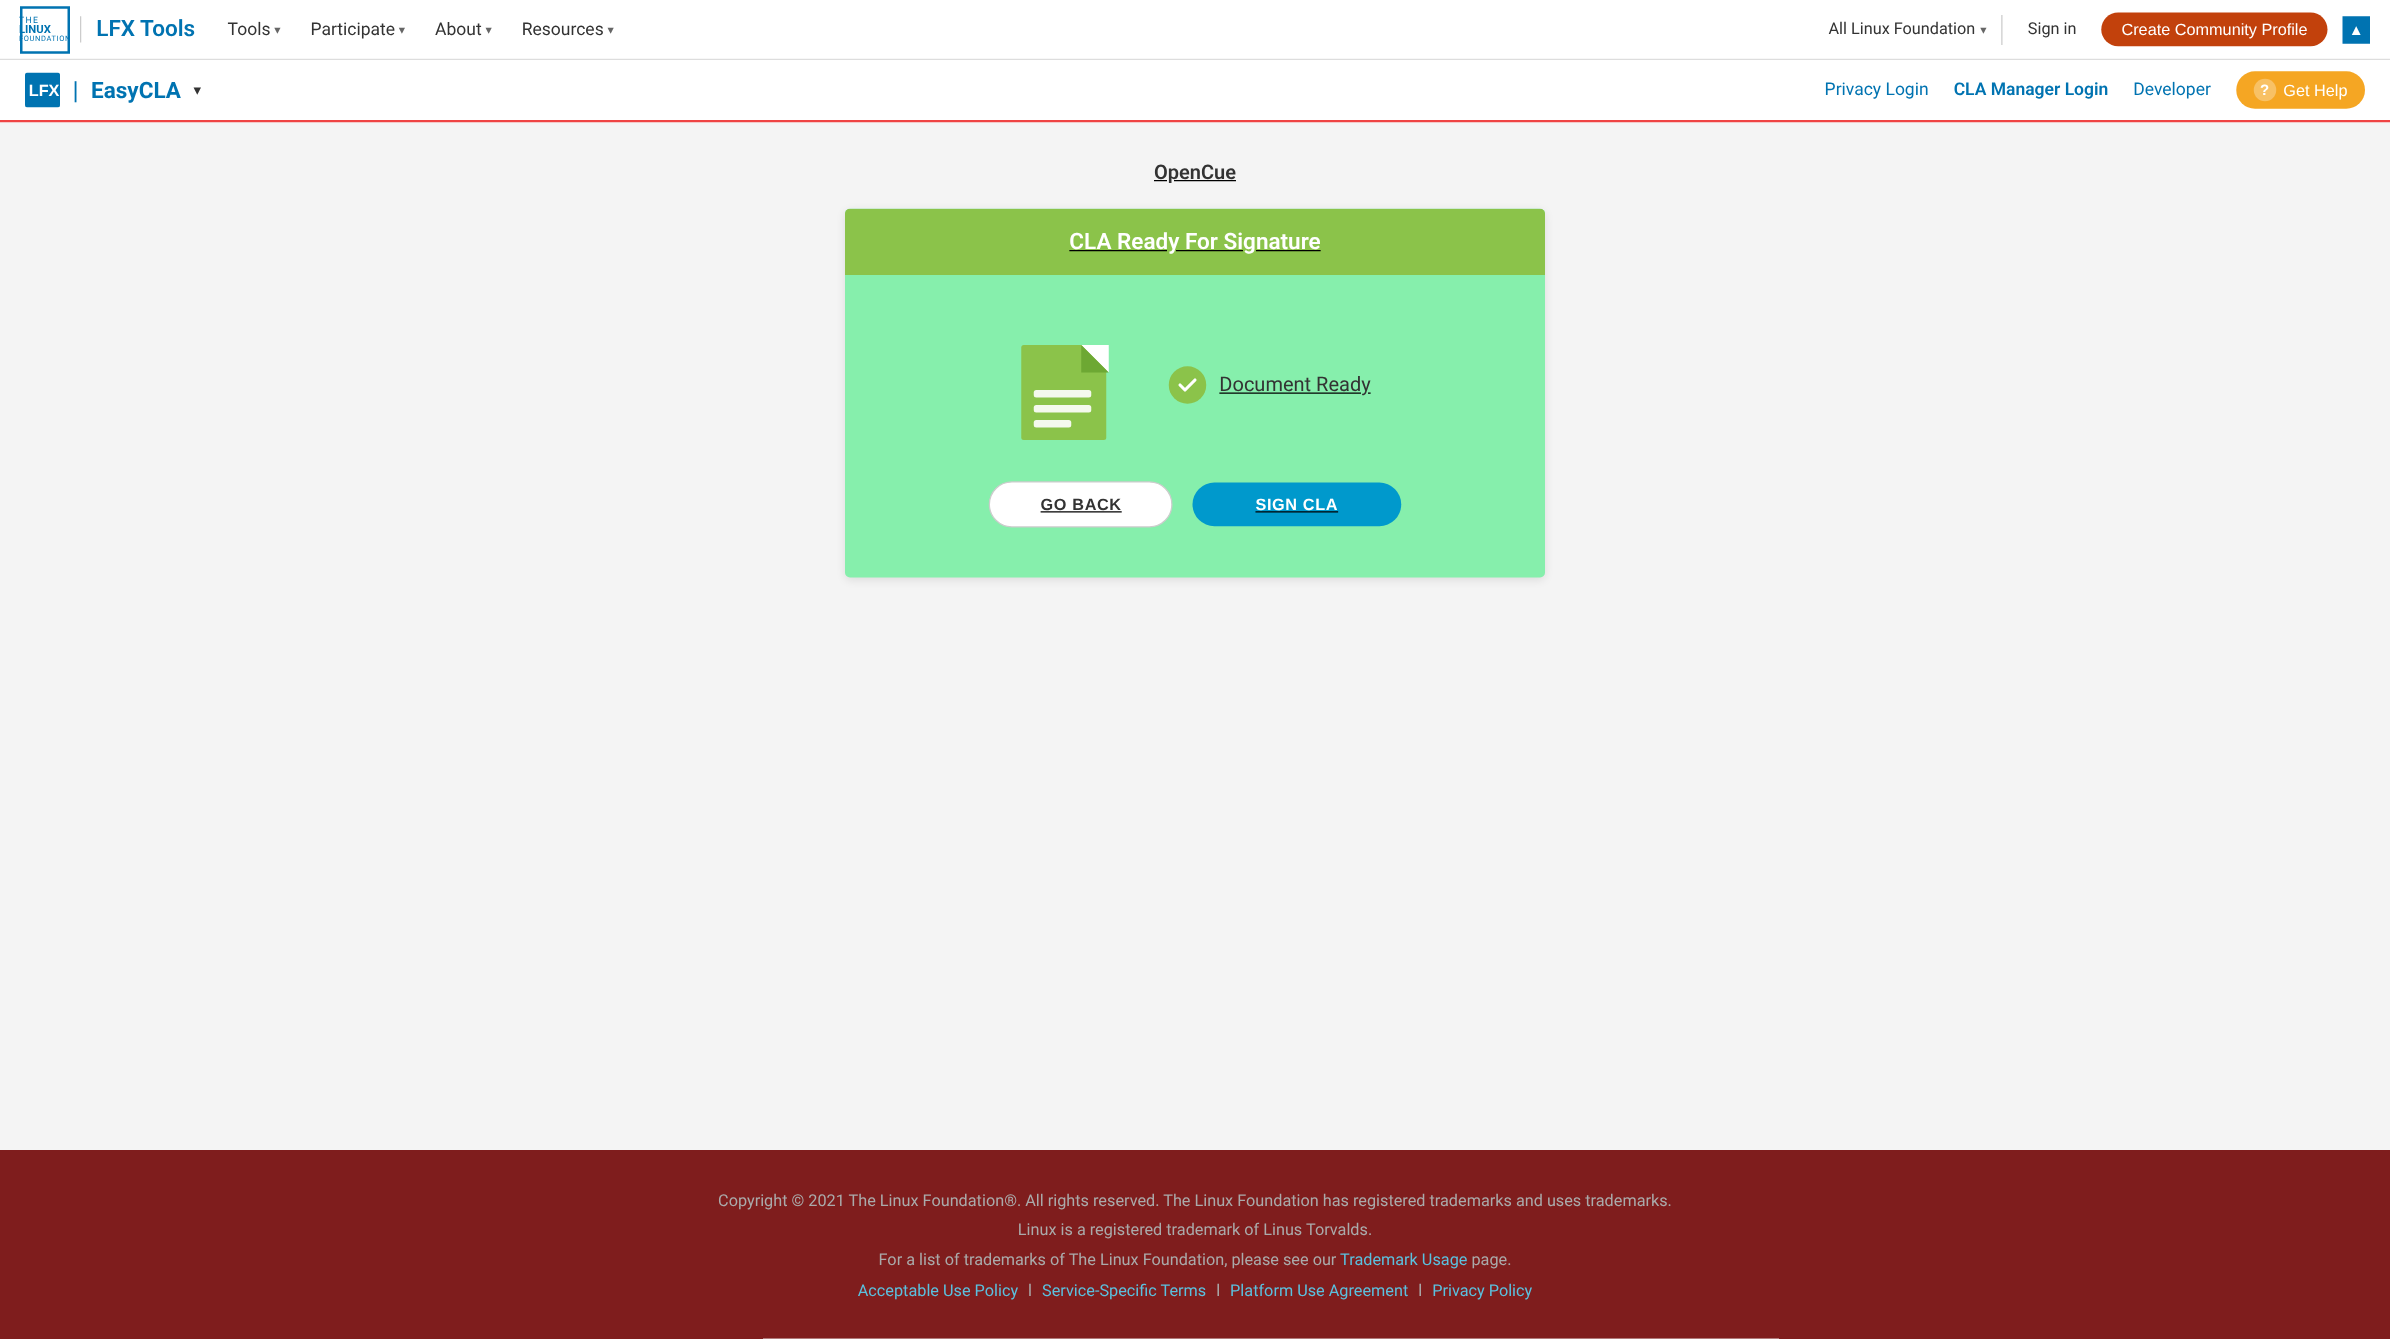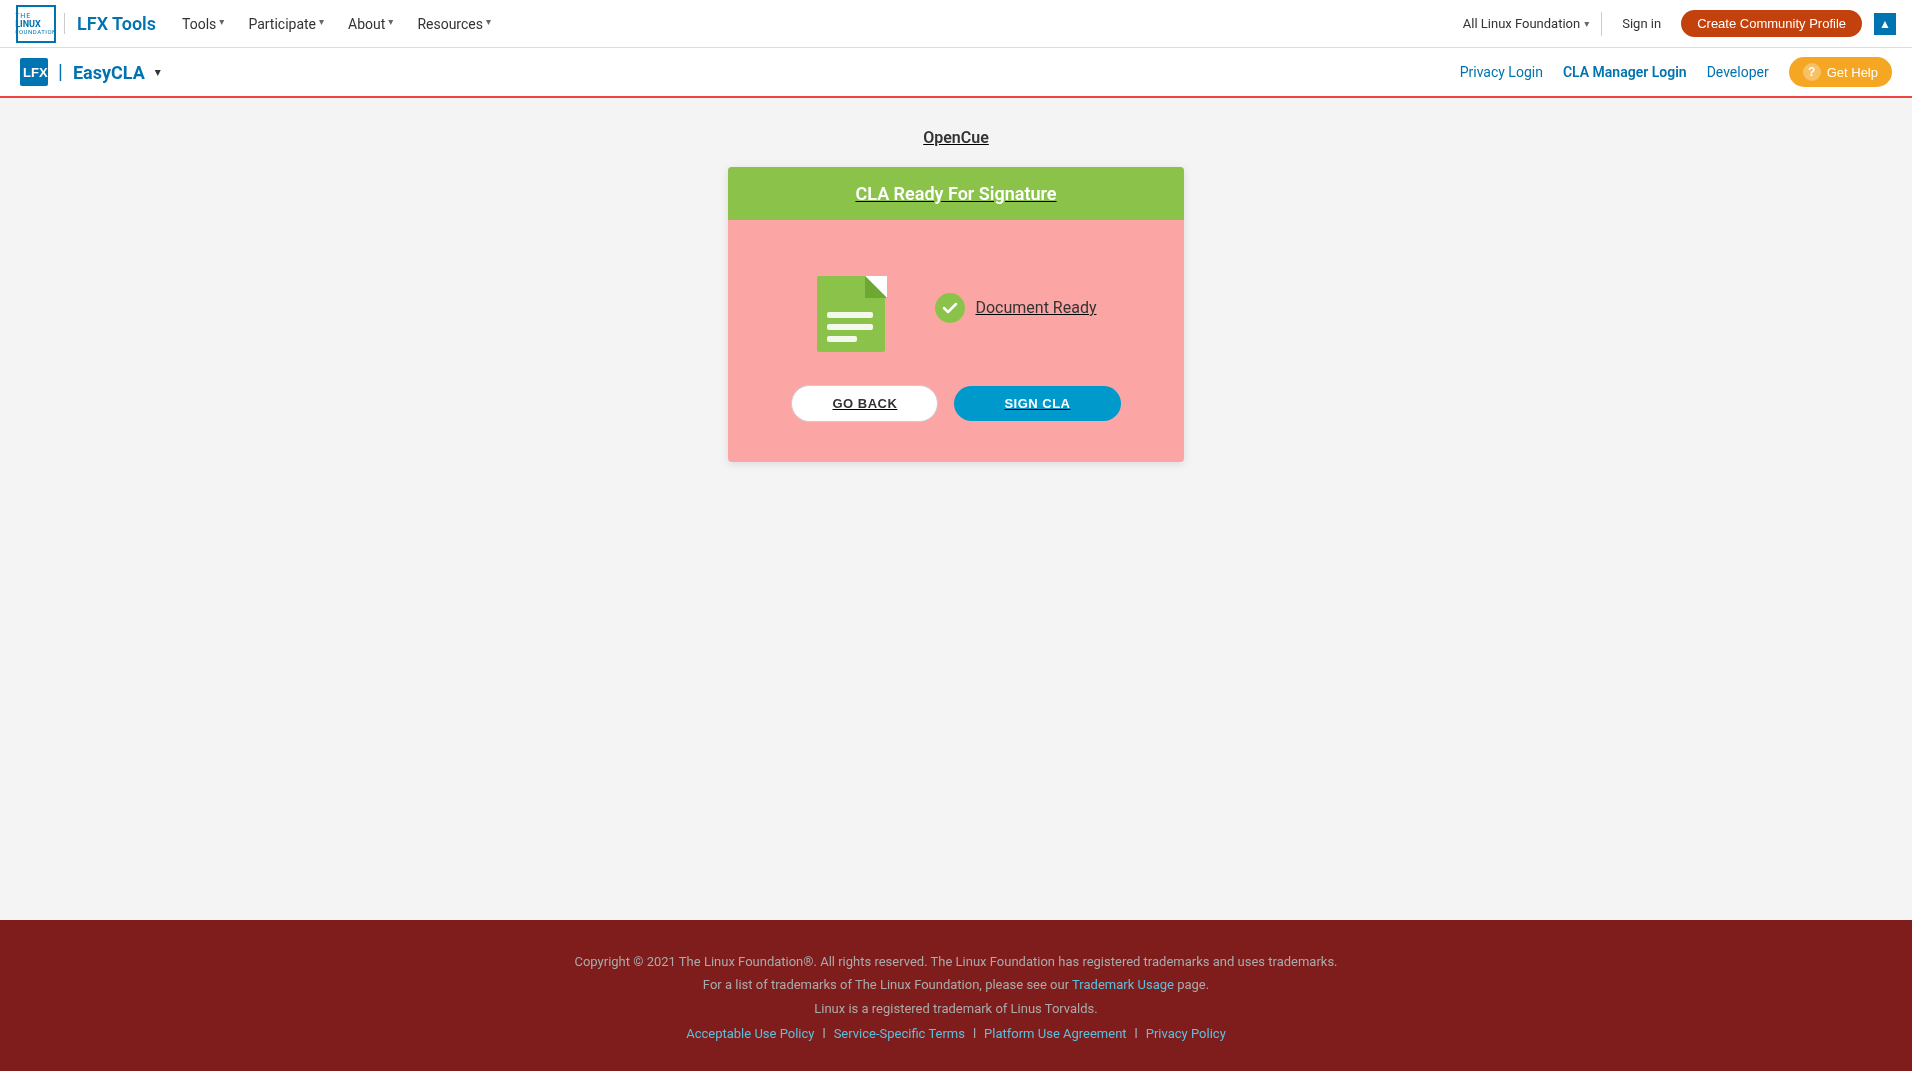--- a/index.html
+++ b/index.html
@@ -36,20 +36,21 @@
       display: flex;
       gap: 4px;
       align-items: center;
     }
     .nav-link-item {
       color: #333;
       font-size: 14px;
       padding: 4px 10px;
       cursor: pointer;
       display: flex;
+      align-items: center;
       gap: 3px;
     }
     .nav-chevron { font-size: 10px; color: #666; }
     .top-nav-right {
       display: flex;
       align-items: center;
       gap: 12px;
     }
     .all-lf-btn {
       font-size: 13px;
@@ -162,24 +163,24 @@
     }
     .page-title {
       font-size: 16px;
       font-weight: 600;
       color: #333;
       margin-bottom: 20px;
     }
 
     
     .cla-card {
-      background: #fca5a5;
+      background: #86efac;
       border-radius: 4px;
       overflow: hidden;
-      width: 456px;
+      width: 560px;
       box-shadow: 0 2px 8px rgba(0,0,0,0.1);
     }
     .cla-card-header {
       background: #8bc34a;
       padding: 16px 24px;
       text-align: center;
     }
     .cla-card-header-title {
       color: #fff;
       font-size: 18px;
@@ -404,26 +405,26 @@
       <div class="cla-card-actions">
         <button class="go-back-btn">GO BACK</button>
         <button class="sign-cla-btn">SIGN CLA</button>
       </div>
     </div>
   </div>
 </main>
 
 <footer class="footer">
   <p class="footer-text">Copyright © 2021 The Linux Foundation®. All rights reserved. The Linux Foundation has registered trademarks and uses trademarks.</p>
+  <p class="footer-text">Linux is a registered trademark of Linus Torvalds.</p>
   <p class="footer-text">
     <span>For a list of trademarks of The Linux Foundation, please see our</span>
     <a class="footer-link">Trademark Usage</a>
     <span>page.</span>
   </p>
-  <p class="footer-text">Linux is a registered trademark of Linus Torvalds.</p>
   <div class="footer-links-row">
     <a class="footer-link">Acceptable Use Policy</a>
     <span>l</span>
     <a class="footer-link">Service-Specific Terms</a>
     <span>l</span>
     <a class="footer-link">Platform Use Agreement</a>
     <span>l</span>
     <a class="footer-link">Privacy Policy</a>
   </div>
 </footer>

